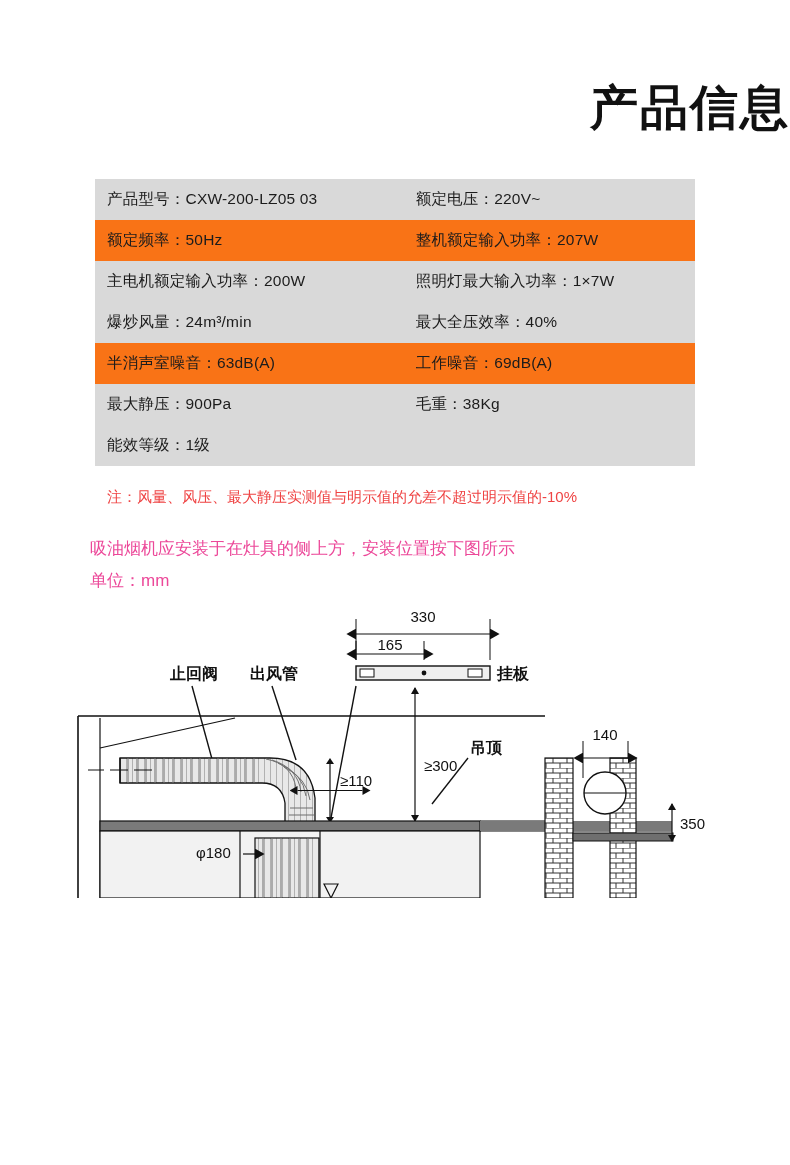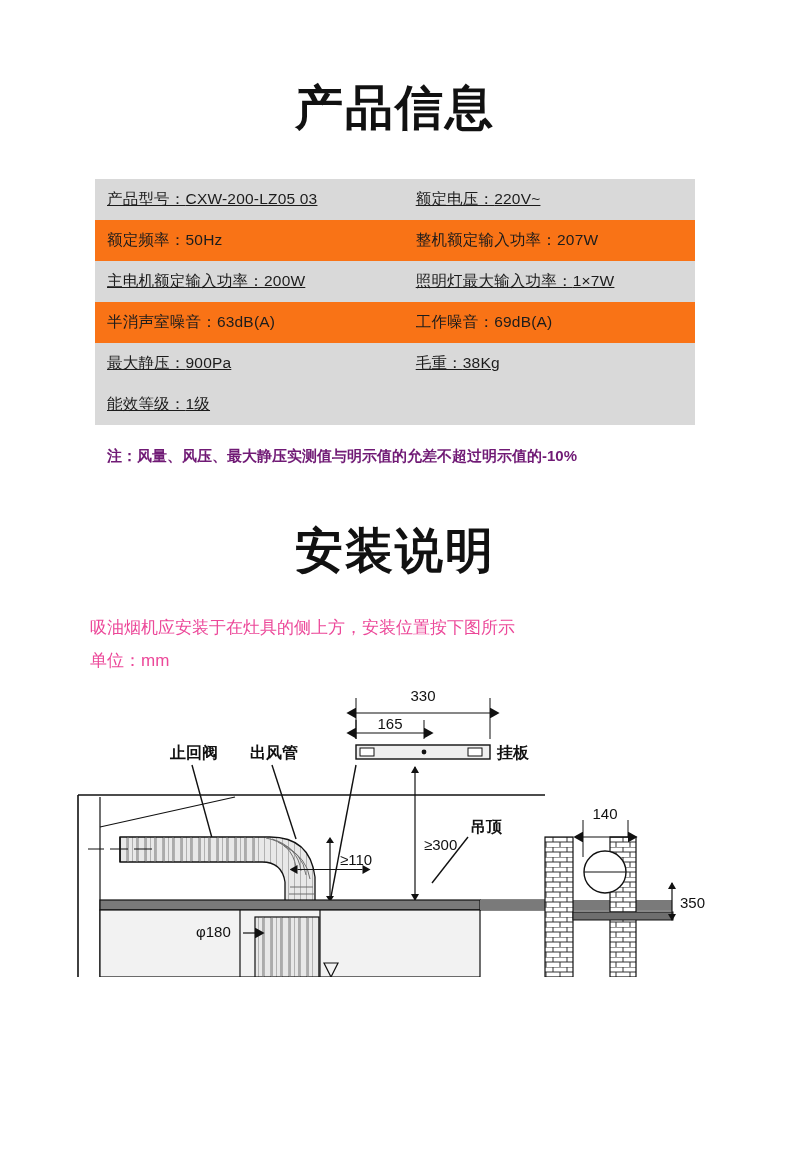--- a/index.html
+++ b/index.html
@@ -16,21 +16,21 @@
     overflow: hidden;
   }
   .page {
     position: relative;
     width: 790px;
     height: 1165px;
   }
 
   
   .section-title {
-    text-align: center;
+    text-align: right;
     font-weight: bold;
     font-size: 48px;
     letter-spacing: 2px;
     color: #111;
     font-family: "DejaVu Sans", "Liberation Sans", sans-serif;
   }
   #title-product {
     padding-top: 45px;
     padding-bottom: 0;
     line-height: 1.25;
@@ -52,34 +52,32 @@
     vertical-align: middle;
     white-space: nowrap;
     color: #1c1c1c;
     letter-spacing: 0.2px;
   }
   .spec-table td.col2 {
     padding-left: 14px;
   }
   .spec-table tr.shaded td {
     background: #d9d9d9;
-    text-decoration: underline;
   }
   .spec-table tr.plain td {
     background: #f97316;
   }
 
   .table-note {
     width: 600px;
     margin: 22px auto 0 auto;
     font-size: 15px;
     padding-left: 12px;
     box-sizing: border-box;
-    color: #701a75;
-    font-weight: bold;
+    color: #ef4444;
   }
 
   
   .install-text {
     width: 610px;
     margin: 26px auto 0 auto;
     font-size: 17px;
     line-height: 1.9;
     color: #ec4899;
   }
@@ -120,38 +118,41 @@
         <td class="col2"><span>额定电压：</span><span>220V~</span></td>
       </tr>
       <tr class="plain">
         <td><span>额定频率：</span><span>50Hz</span></td>
         <td class="col2"><span>整机额定输入功率：</span><span>207W</span></td>
       </tr>
       <tr class="shaded">
         <td><span>主电机额定输入功率：</span><span>200W</span></td>
         <td class="col2"><span>照明灯最大输入功率：</span><span>1×7W</span></td>
       </tr>
+      <tr class="shaded">
+        <td><span>爆炒风量：</span><span>24m³/min</span></td>
+        <td class="col2"><span>最大全压效率：</span><span>40%</span></td>
+      </tr>
       <tr class="plain">
         <td><span>半消声室噪音：</span><span>63dB(A)</span></td>
         <td class="col2"><span>工作噪音：</span><span>69dB(A)</span></td>
       </tr>
       <tr class="shaded">
         <td><span>最大静压：</span><span>900Pa</span></td>
         <td class="col2"><span>毛重：</span><span>38Kg</span></td>
       </tr>
       <tr class="shaded">
         <td><span>能效等级：</span><span>1级</span></td>
         <td class="col2"><span></span><span></span></td>
       </tr>
     </tbody>
   </table>
 
   <div class="table-note">注：风量、风压、最大静压实测值与明示值的允差不超过明示值的-10%</div>
 
-  <h1 class="section-title" id="title-install">安装说明</h1>
 
   <div class="install-text">
     <div>吸油烟机应安装于在灶具的侧上方，安装位置按下图所示</div>
     <div>单位：mm</div>
   </div>
 
   <div class="diagram-wrap">
     <svg width="790" height="290" viewBox="0 0 790 290" xmlns="http://www.w3.org/2000/svg">
       <defs>
         <marker id="arrL" markerWidth="9" markerHeight="9" refX="8" refY="4.5" orient="auto">

